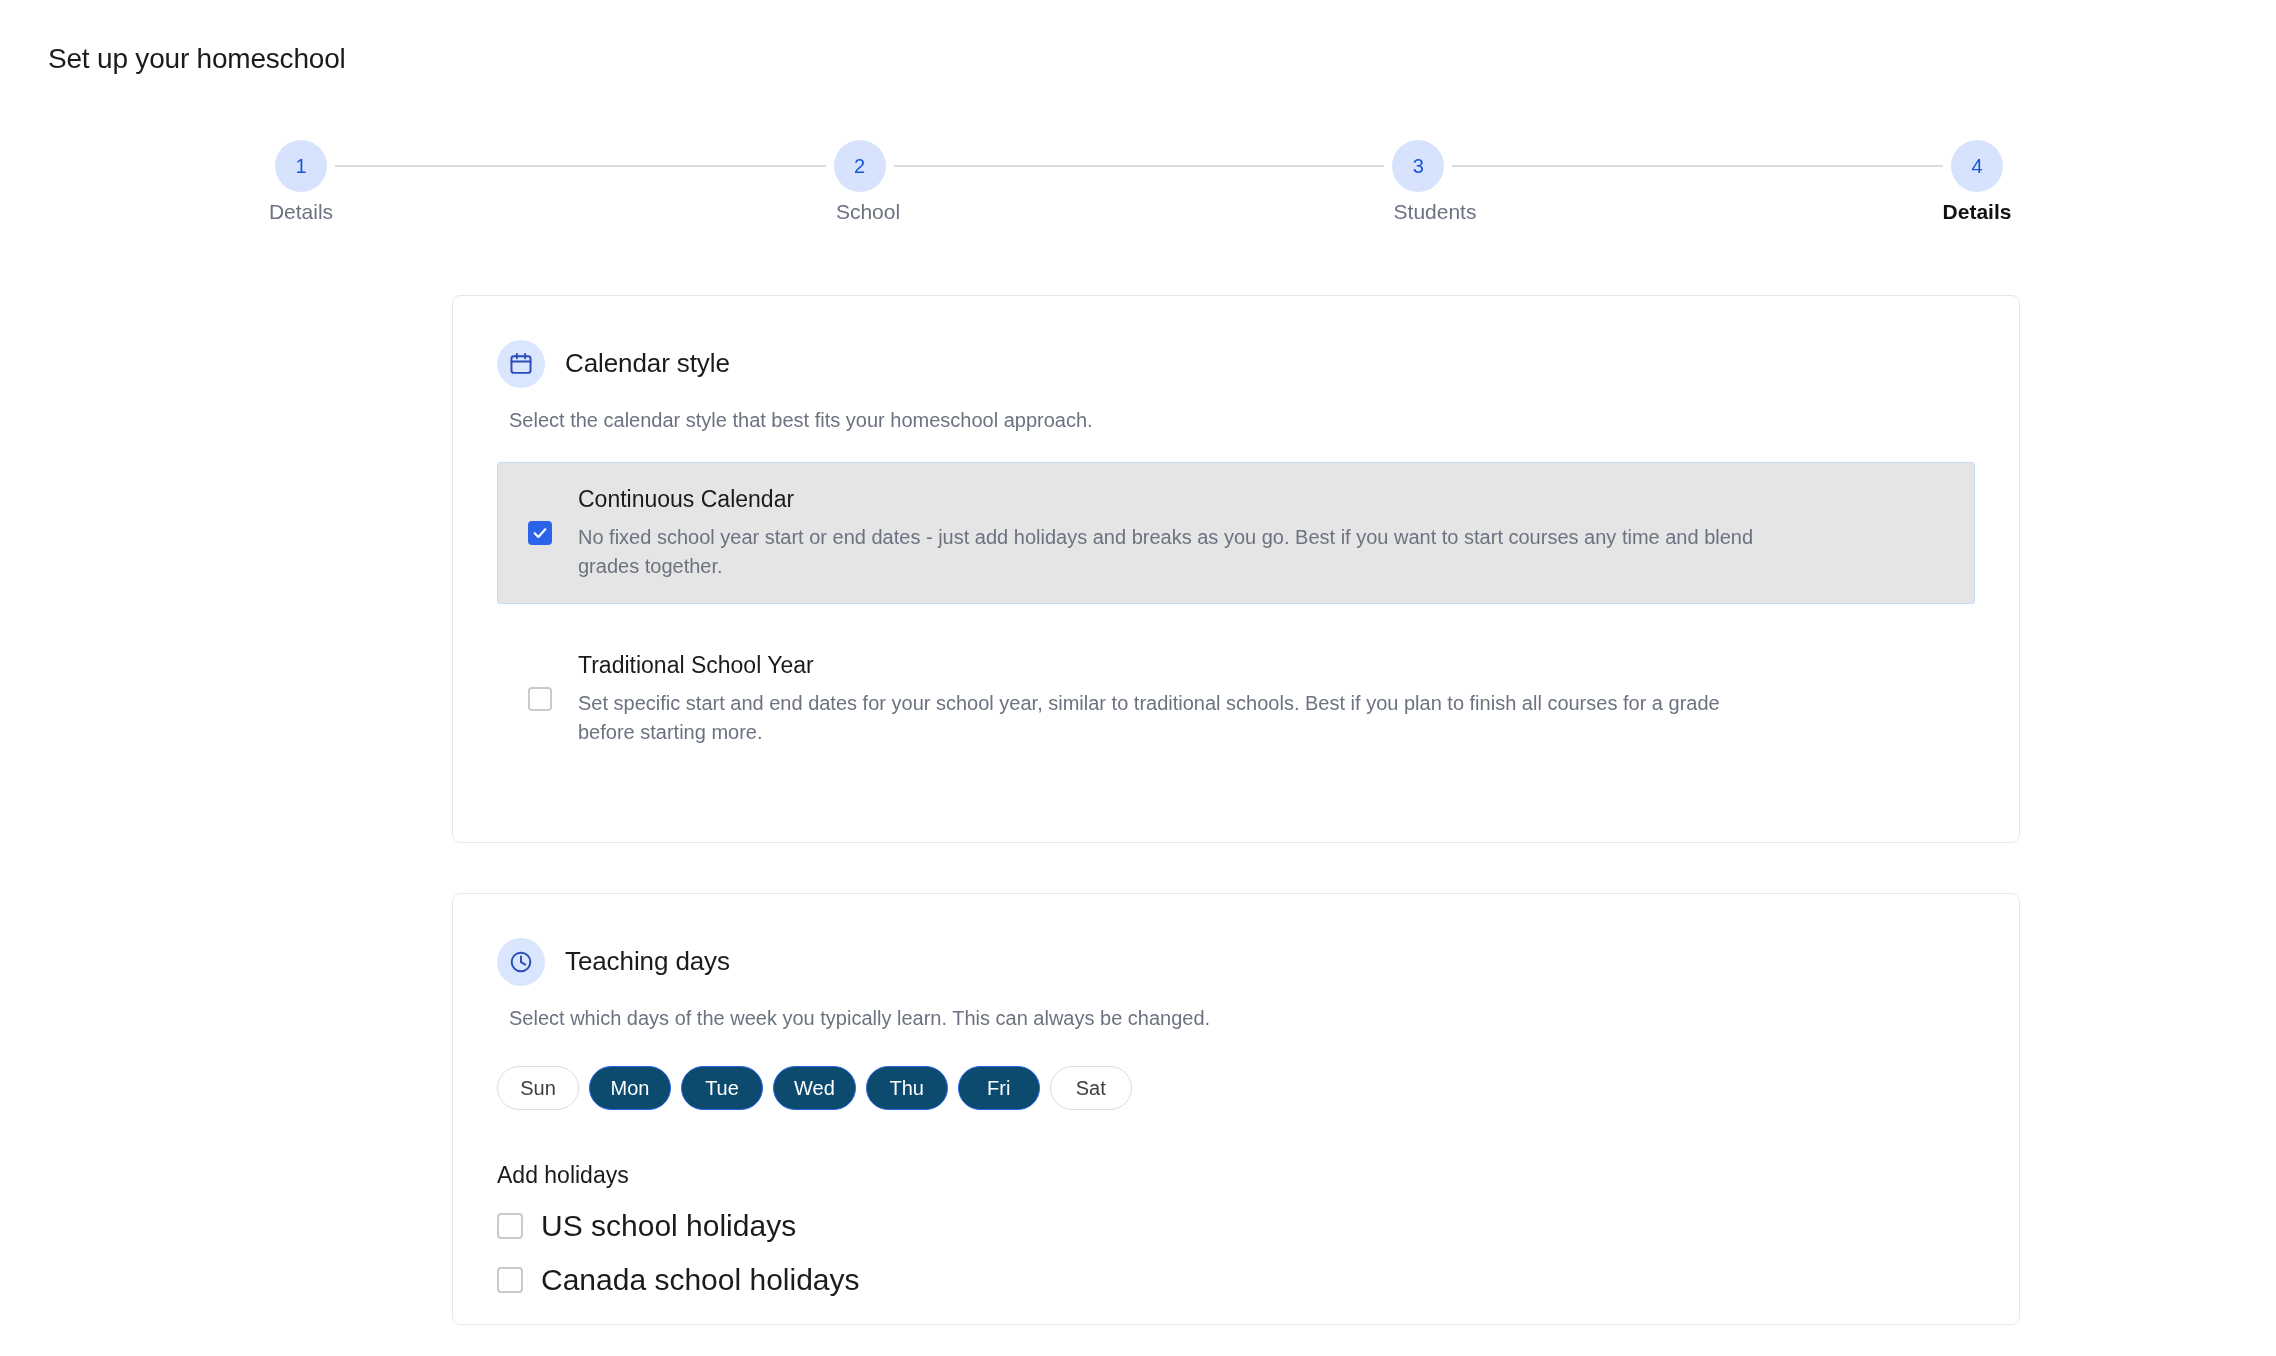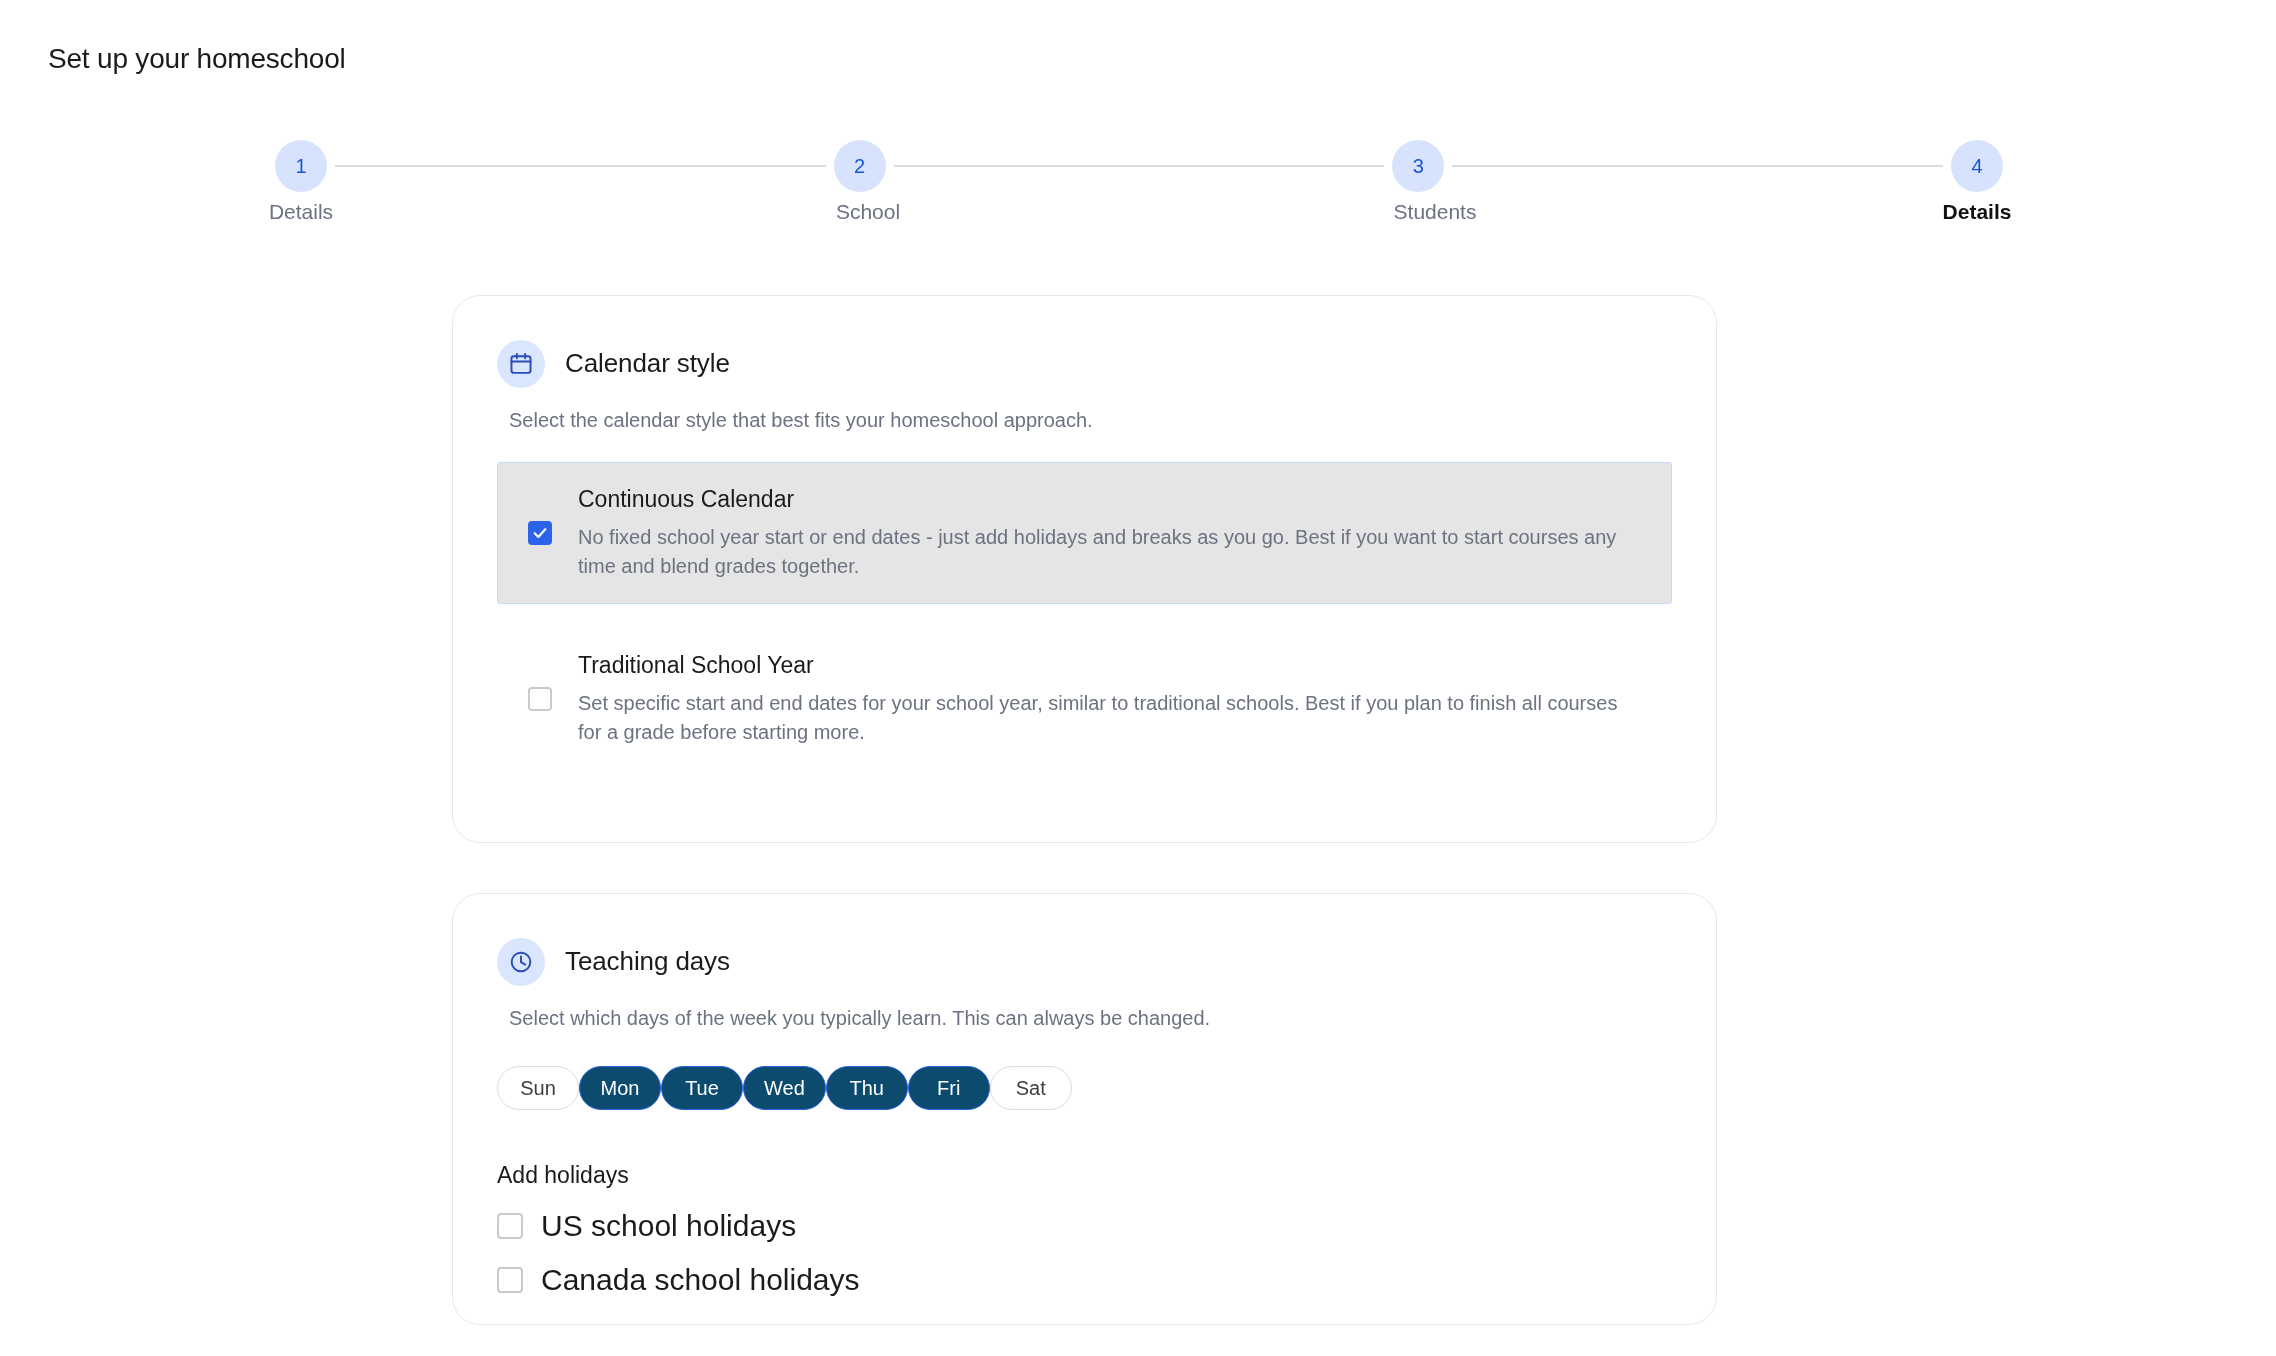--- a/index.html
+++ b/index.html
@@ -90,24 +90,24 @@
   }
   .step-label.active {
     color: #111111;
     font-weight: 700;
   }
 
   
   .card {
     position: absolute;
     left: 452px;
-    width: 1265px;
+    width: 1568px;
     background: #ffffff;
     border: 1px solid #e6e8eb;
-    border-radius: 28px;
+    border-radius: 8px;
   }
   #card-calendar-style { top: 295px; height: 548px; }
   #card-teaching-days  { top: 893px; height: 432px; }
 
   .card-header {
     display: flex;
     align-items: center;
     gap: 20px;
     padding: 44px 0 0 44px;
   }
@@ -184,21 +184,21 @@
   }
   .checkbox.checked {
     background: #2b63e8;
     border: 2px solid #2b63e8;
   }
   .checkbox.checked svg { display: block; }
 
   
   .day-pills {
     display: flex;
-    gap: 0;
+    gap: 10px;
     margin: 34px 0 0 44px;
   }
   .day-pill {
     min-width: 82px;
     height: 44px;
     padding: 0 20px;
     border-radius: 22px;
     font-size: 20px;
     display: flex;
     align-items: center;

